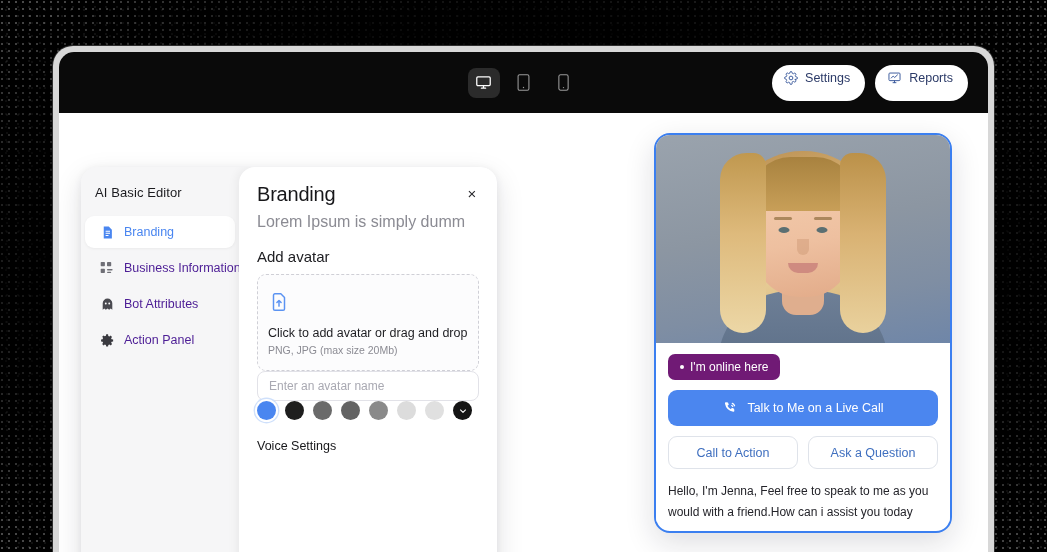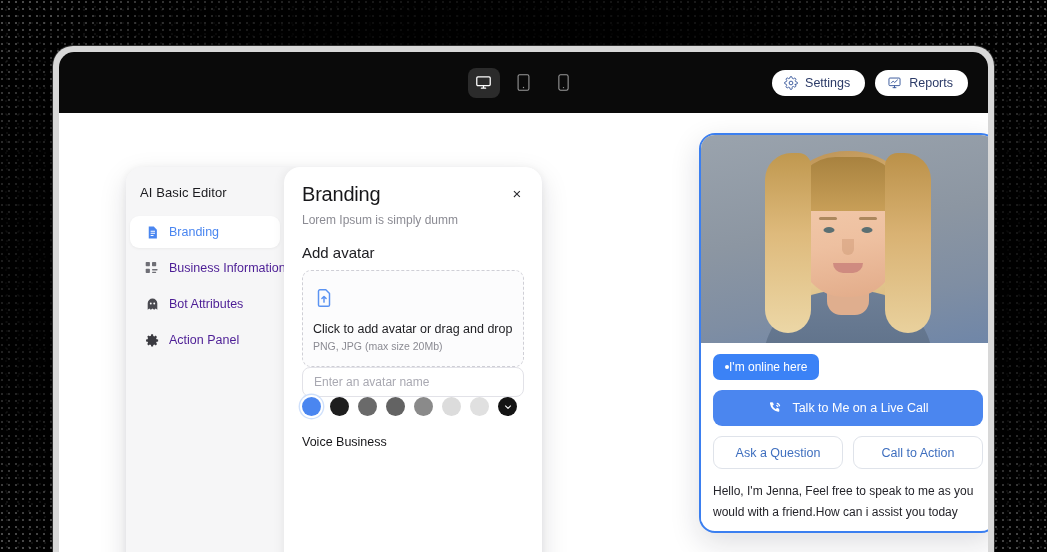--- a/index.html
+++ b/index.html
@@ -70,35 +70,34 @@
   .header-actions {
     position: absolute;
     right: 20px; top: 50%;
     transform: translateY(-50%);
     display: flex; gap: 10px;
   }
   .pill-btn {
     display: flex; align-items: center; gap: 7px;
     background: #fff;
     border-radius: 18px;
-    padding: 6px 15px 6px 12px;
+    padding: 6px 15px 16px 12px;
     font-size: 12.5px;
     color: #2b3a67;
     cursor: pointer;
     white-space: nowrap;
     border: none;
     font-family: "Liberation Sans", sans-serif;
   }
 
   
   #canvas {
     position: absolute;
     top: 61px; left: 0; right: 0; bottom: 0;
     background: #fff;
-    margin-left: 45px;
   }
 
   
   #editor-card {
     position: absolute;
     left: 22px; top: 54px;
     width: 416px; height: 420px;
     background: #f6f6f7;
     border-radius: 16px;
     box-shadow: 0 10px 28px rgba(20,20,40,.13), 0 2px 8px rgba(20,20,40,.07);
@@ -142,21 +141,21 @@
     padding: 16px 18px 0 18px;
     position: relative;
     overflow: hidden;
   }
   #panel-title {
     font-size: 20px;
     color: #17171a;
     letter-spacing: -.2px;
   }
   #panel-subtitle {
-    font-size: 12px;
+    font-size: 16px;
     color: #8b8b93;
     margin-top: 7px;
   }
   #close-btn {
     position: absolute;
     right: 16px; top: 17px;
     width: 18px; height: 18px;
     display: flex; align-items: center; justify-content: center;
     color: #2a2a2e;
     font-size: 15px;
@@ -306,22 +305,22 @@
     width: 30px; height: 10px;
     background: #cf8b80;
     border-radius: 0 0 16px 16px;
   }
 
   #widget-body {
     padding: 11px 12px 0 12px;
     background: #fff;
   }
   #online-badge {
-    display: inline-flex; align-items: center; 
-    background: #3b82f6;
+    display: inline-flex; align-items: center; gap: 6px;
+    background: #701a75;
     color: #fff;
     font-size: 12px;
     border-radius: 7px;
     padding: 6px 12px;
     cursor: pointer;
   }
   #online-badge .dot {
     width: 4px; height: 4px; border-radius: 50%;
     background: #fff; flex: 0 0 4px;
   }
@@ -489,21 +488,21 @@
               <span class="swatch" style="background:#8a8a8a"></span>
               <span class="swatch" style="background:#dcdcdc"></span>
               <span class="swatch" style="background:#e0e0e0"></span>
               <span class="swatch more" style="background:#141414">
                 <svg width="10" height="10" viewBox="0 0 24 24" fill="none" stroke="#fff" stroke-width="2.6">
                   <path d="M6 9.5 12 15.5 18 9.5" stroke-linecap="round" stroke-linejoin="round"></path>
                 </svg>
               </span>
             </div>
 
-            <div id="voice-settings-label">Voice Business</div>
+            <div id="voice-settings-label">Voice Settings</div>
           </div>
         </div>
 
         <div id="chat-widget">
 
           <div id="widget-video">
             <div class="av-hair-back"></div>
             <div class="av-shoulders"></div>
             <div class="av-neck"></div>
             <div class="av-face"></div>
@@ -526,22 +525,22 @@
 
             <button id="live-call-btn">
               <svg width="16" height="16" viewBox="0 0 24 24" fill="none" stroke="#ffffff" stroke-width="1.9">
                 <path d="M6.2 3.5 9 3.9l1.2 3.3-2 1.5a11 11 0 0 0 5.1 5.1l1.5-2 3.3 1.2.4 2.8a1.6 1.6 0 0 1-1.7 1.8A15.6 15.6 0 0 1 4.4 5.2a1.6 1.6 0 0 1 1.8-1.7z" fill="#ffffff" stroke="none"></path>
                 <path d="M15.4 5.2a5.6 5.6 0 0 1 3.4 3.4M14.6 8.2a2.6 2.6 0 0 1 1.5 1.5" stroke-linecap="round"></path>
               </svg>
               <span>Talk to Me on a Live Call</span>
             </button>
 
             <div id="widget-actions">
+              <button class="action-btn">Call to Action</button>
               <button class="action-btn">Ask a Question</button>
-              <button class="action-btn">Call to Action</button>
             </div>
 
             <div id="greeting">Hello, I'm Jenna, Feel free to speak to me as you would with a friend.How can i assist you today</div>
           </div>
         </div>
 
       </div>
     </div>
   </div>
 </div>

